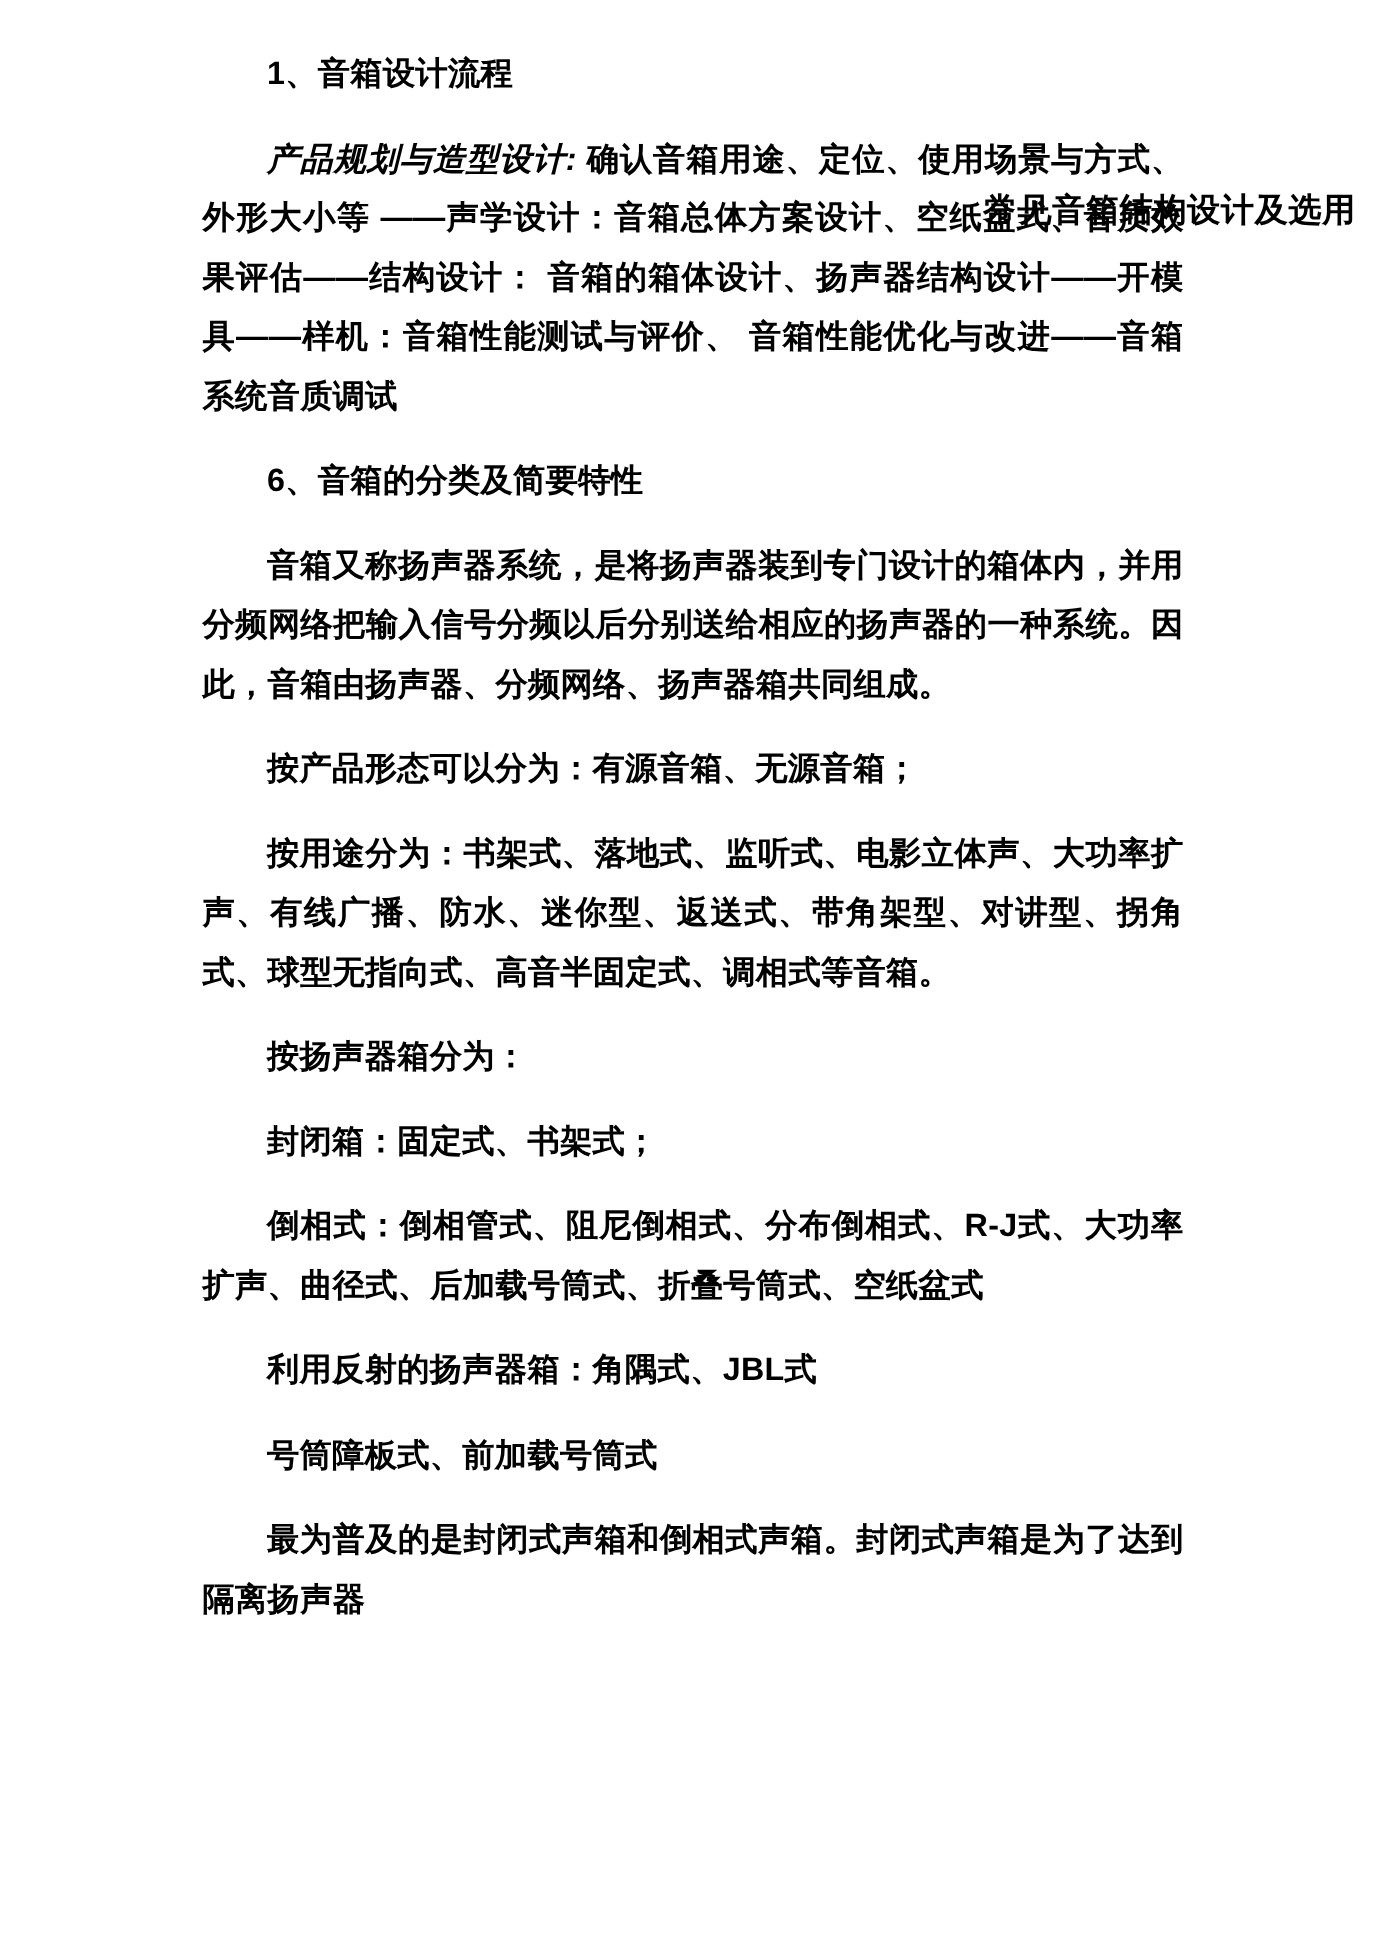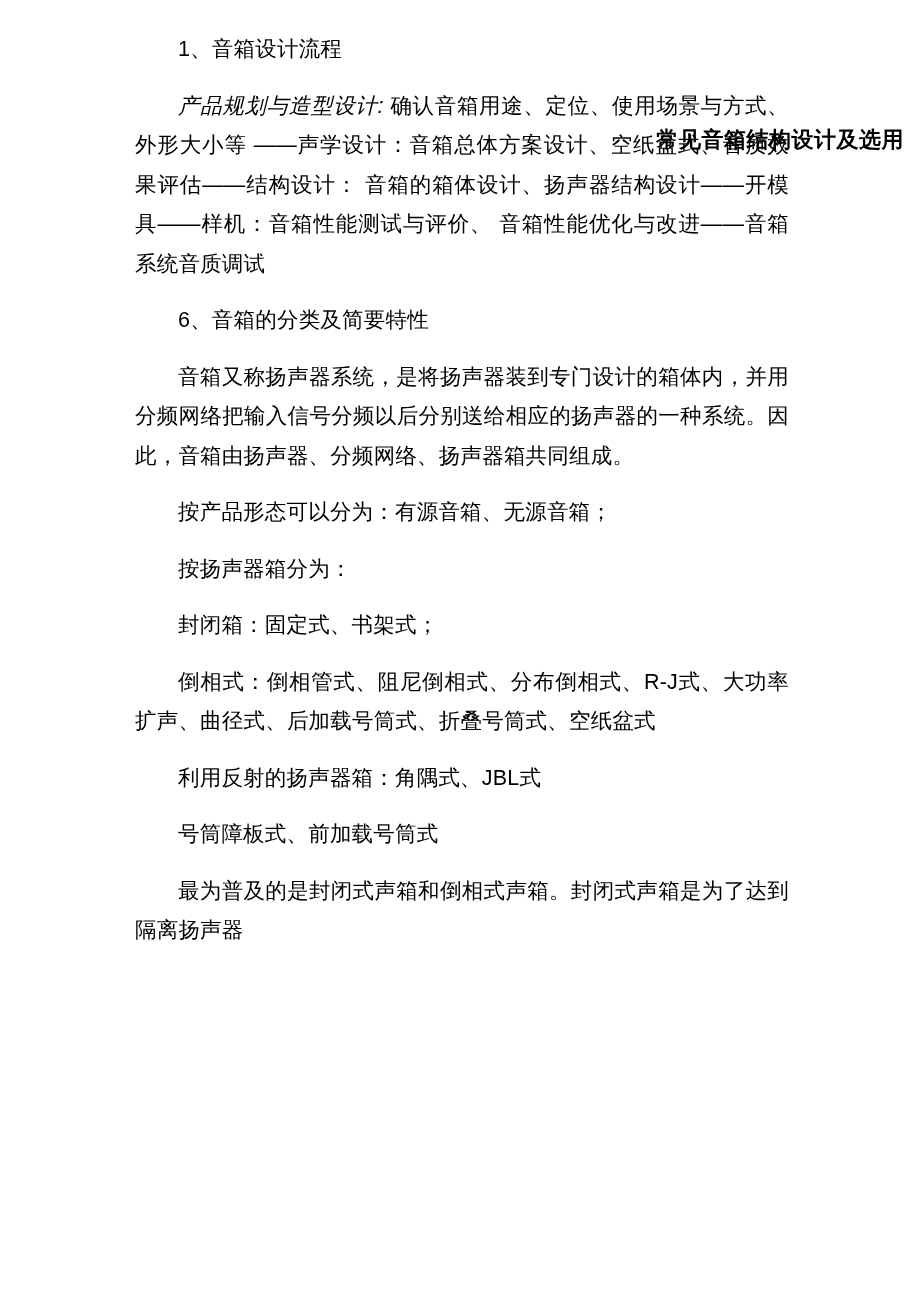--- a/index.html
+++ b/index.html
@@ -18,20 +18,21 @@
     height: 1302px;
     background: #ffffff;
     overflow: hidden;
     box-sizing: border-box;
   }
   .doc-body {
     position: absolute;
     left: 135px;
     top: 0;
     width: 654px;
+    font-weight: bold;
   }
   .doc-title {
     text-align: right;
     font-size: 22px;
     font-weight: bold;
     letter-spacing: 0.5px;
     line-height: 40px;
     margin: 16px;
     padding-top: 104px;
     padding-bottom: 0;
@@ -77,20 +78,21 @@
 
     <p class="para indent gap"><span class="oblique">产品规划与造型设计: </span><span>确认音箱用途、定位、使用场景与方式、外形大小等 ——声学设计：音箱总体方案设计、空纸盆式、音质效果评估——结构设计： 音箱的箱体设计、扬声器结构设计——开模具——样机：音箱性能测试与评价、 音箱性能优化与改进——音箱系统音质调试</span></p>
 
     <p class="para indent gap">6、音箱的分类及简要特性</p>
 
     <p class="para indent gap">音箱又称扬声器系统，是将扬声器装到专门设计的箱体内，并用分频网络把输入信号分频以后分别送给相应的扬声器的一种系统。因此，音箱由扬声器、分频网络、扬声器箱共同组成。</p>
 
 
     <p class="para indent gap">按产品形态可以分为：有源音箱、无源音箱；</p>
 
+    <p class="para indent gap">按用途分为：书架式、落地式、监听式、电影立体声、大功率扩声、有线广播、防水、迷你型、返送式、带角架型、对讲型、拐角式、球型无指向式、高音半固定式、调相式等音箱。</p>
 
     <p class="para indent gap">按扬声器箱分为：</p>
 
     <p class="para indent gap">封闭箱：固定式、书架式；</p>
 
     <p class="para indent gap">倒相式：倒相管式、阻尼倒相式、分布倒相式、R-J式、大功率扩声、曲径式、后加载号筒式、折叠号筒式、空纸盆式</p>
 
     <p class="para indent gap">利用反射的扬声器箱：角隅式、JBL式</p>
 
     <p class="para indent gap">号筒障板式、前加载号筒式</p>

